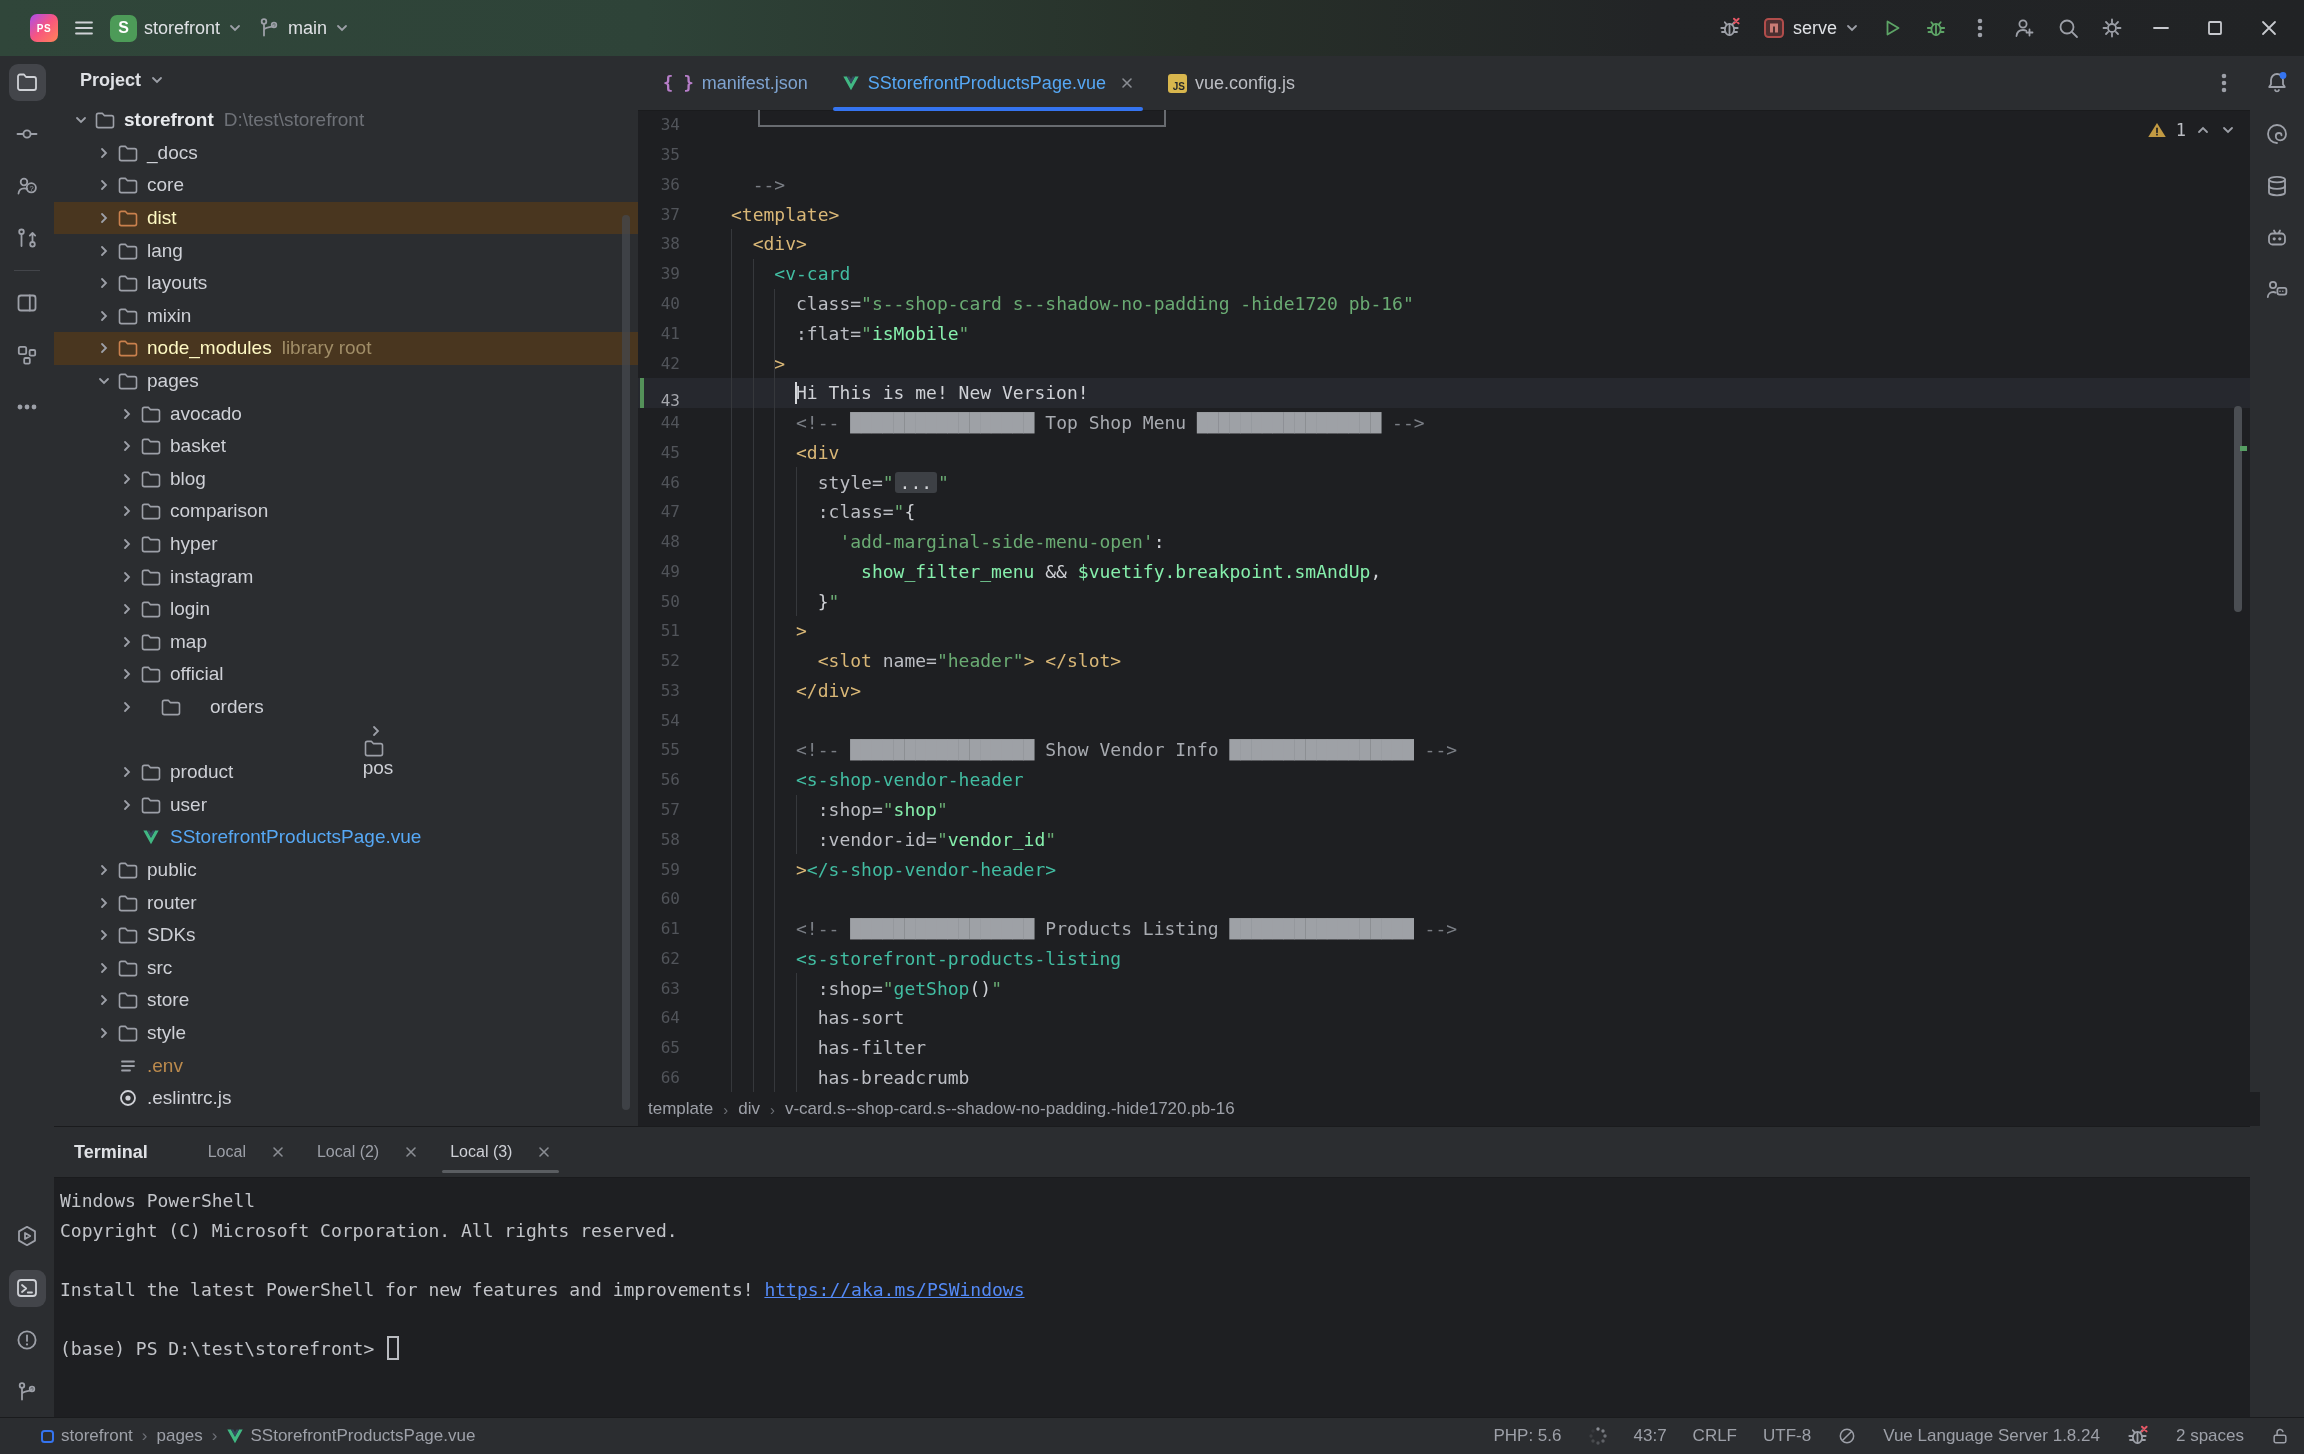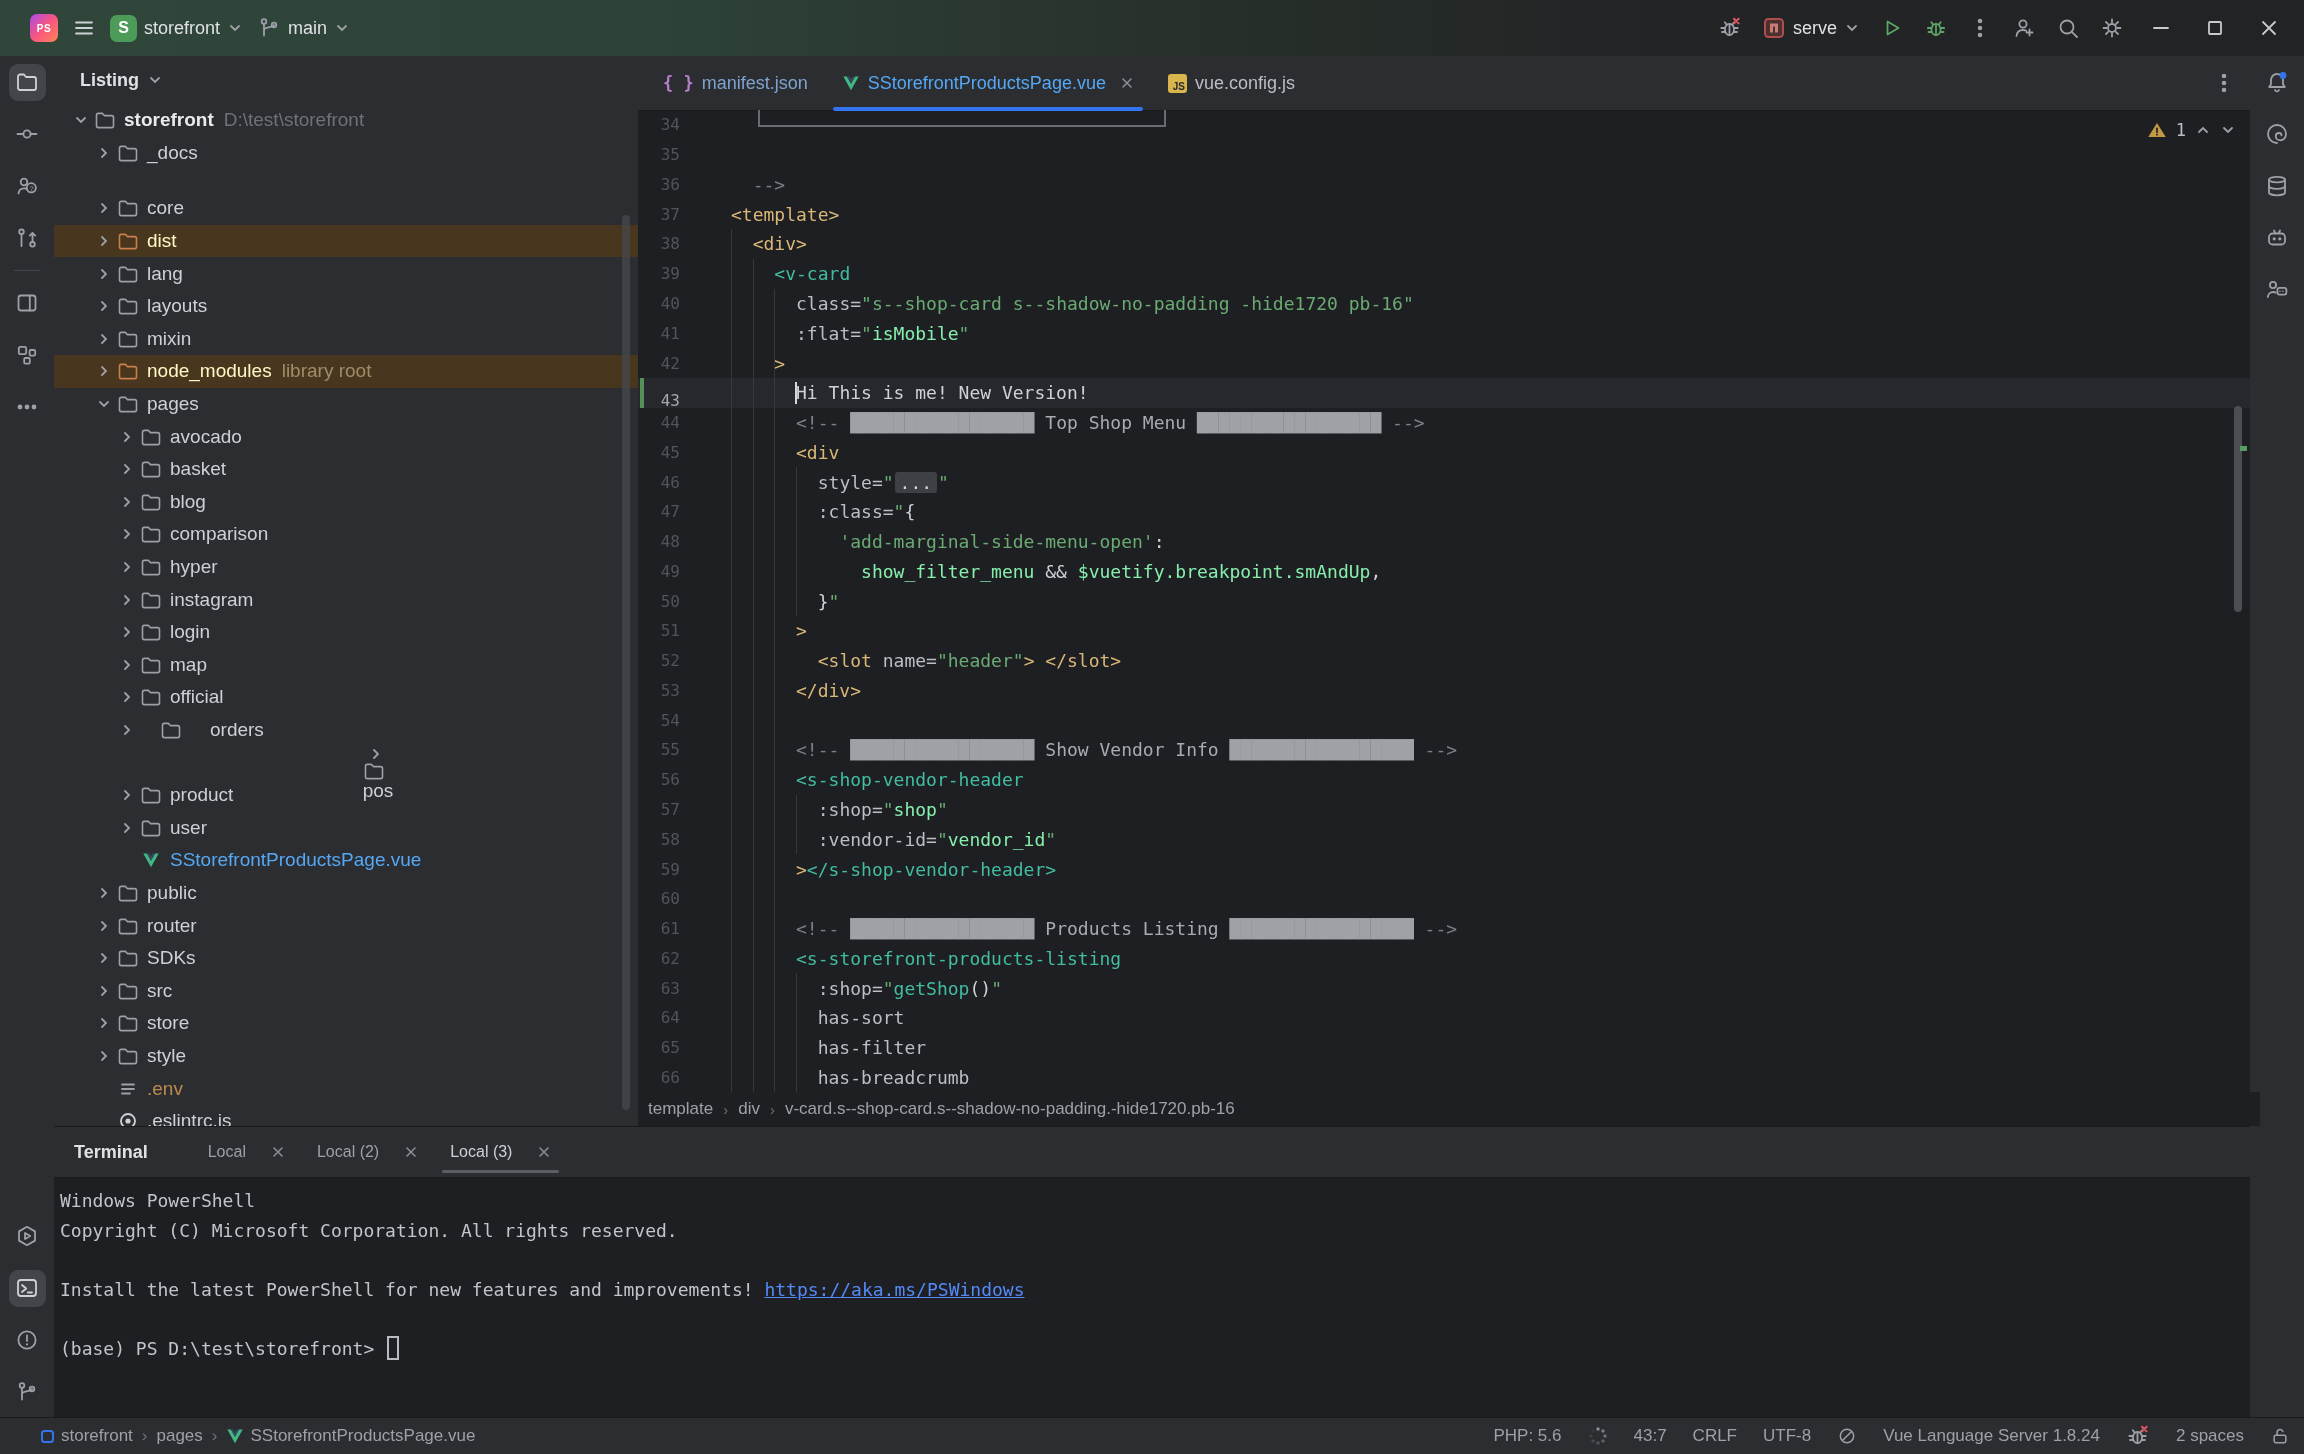--- a/index.html
+++ b/index.html
@@ -372,21 +372,21 @@
             <rect x="12.4" y="9.8" width="9" height="6.8" rx="2"></rect>
             <circle cx="15" cy="13.2" r=".8" fill="#9da0a8" stroke="none"></circle>
             <circle cx="17.8" cy="13.2" r=".8" fill="#9da0a8" stroke="none"></circle>
           </svg>
         </span>
       </div>
   </div>
 
   <div id="project">
     <div id="project-header">
-      <span>Listing</span>
+      <span>Project</span>
       <span class="ico">
           <svg width="16" height="16" viewBox="0 0 16 16" fill="none" stroke="#9da0a8" stroke-width="1.8" stroke-linecap="round">
             <path d="M4 6l4 4 4-4"></path>
           </svg>
         </span>
     </div>
     <div id="tree">
         <div class="trow" style="padding-left: 18px;">
           <span class="chev">
             <svg width="16" height="16" viewBox="0 0 16 16" fill="none" stroke="#9da0a8" stroke-width="1.8" stroke-linecap="round">
@@ -407,21 +407,21 @@
               <path d="M6 4l4 4-4 4"></path>
             </svg>
           </span>
           <span class="ticon">
             <svg width="20" height="18" viewBox="0 0 20 18" fill="none" stroke="#9da0a8" stroke-width="1.6" stroke-linejoin="round">
               <path d="M1.5 4.2c0-1 .8-1.8 1.8-1.8h4.2l1.8 2.2h7.4c1 0 1.8.8 1.8 1.8v8.4c0 1-.8 1.8-1.8 1.8H3.3c-1 0-1.8-.8-1.8-1.8z"></path>
             </svg>
           </span>
           <span class="lbl ">_docs</span>
         </div>
-        <div class="trow" style="padding-left: 41px; margin-top: 23px;">
+        <div class="trow" style="padding-left: 41px;">
           <span class="chev">
             <svg width="16" height="16" viewBox="0 0 16 16" fill="none" stroke="#9da0a8" stroke-width="1.8" stroke-linecap="round">
               <path d="M6 4l4 4-4 4"></path>
             </svg>
           </span>
           <span class="ticon">
             <svg width="20" height="18" viewBox="0 0 20 18" fill="none" stroke="#9da0a8" stroke-width="1.6" stroke-linejoin="round">
               <path d="M1.5 4.2c0-1 .8-1.8 1.8-1.8h4.2l1.8 2.2h7.4c1 0 1.8.8 1.8 1.8v8.4c0 1-.8 1.8-1.8 1.8H3.3c-1 0-1.8-.8-1.8-1.8z"></path>
             </svg>
           </span>

